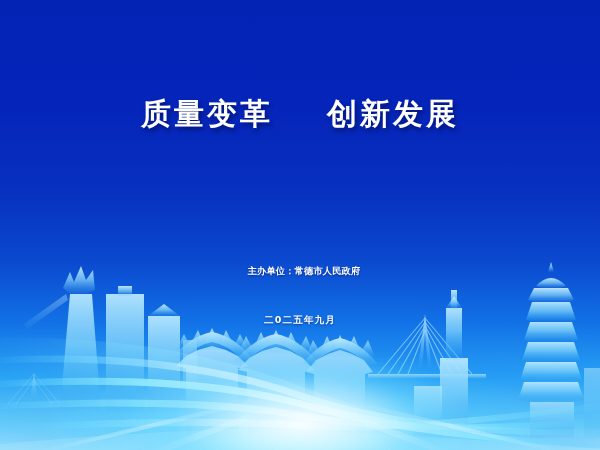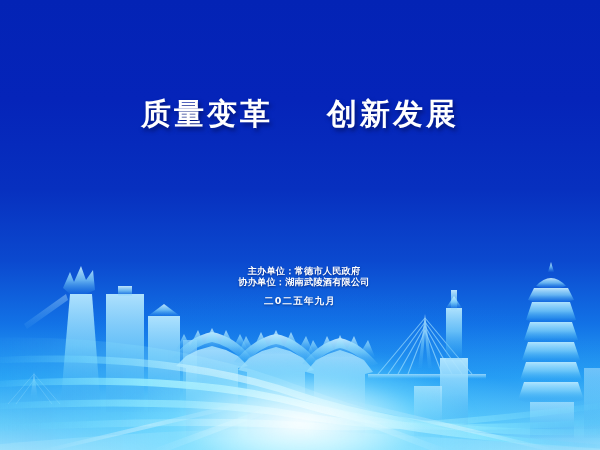--- a/index.html
+++ b/index.html
@@ -106,21 +106,21 @@
     font-size: 9.2px;
     font-weight: bold;
     line-height: 11px;
     letter-spacing: 0.2px;
     text-shadow: 0 1px 2px rgba(0,10,70,0.55);
   }
   .credits div { white-space: pre; padding-left: 8px; }
 
   .date {
     position: absolute;
-    top: 295px;
+    top: 314px;
     left: 0;
     width: 600px;
     color: #ffffff;
     font-size: 9.5px;
     font-weight: bold;
     letter-spacing: 1.2px;
     text-shadow: 0 1px 2px rgba(0,10,70,0.55);
   }
 </style>
 </head>
@@ -274,19 +274,18 @@
 
   <div class="glow-core"></div>
 
   <div class="content">
 
     <div class="headline">质量变革    创新发展</div>
 
 
     <div class="credits">
       <div>主办单位：常德市人民政府</div>
-      <div>协办单位：湖南武陵酒有限公司</div>
     </div>
 
     <div class="date">二0二五年九月</div>
 
   </div>
 </div>
 
 </body></html>

